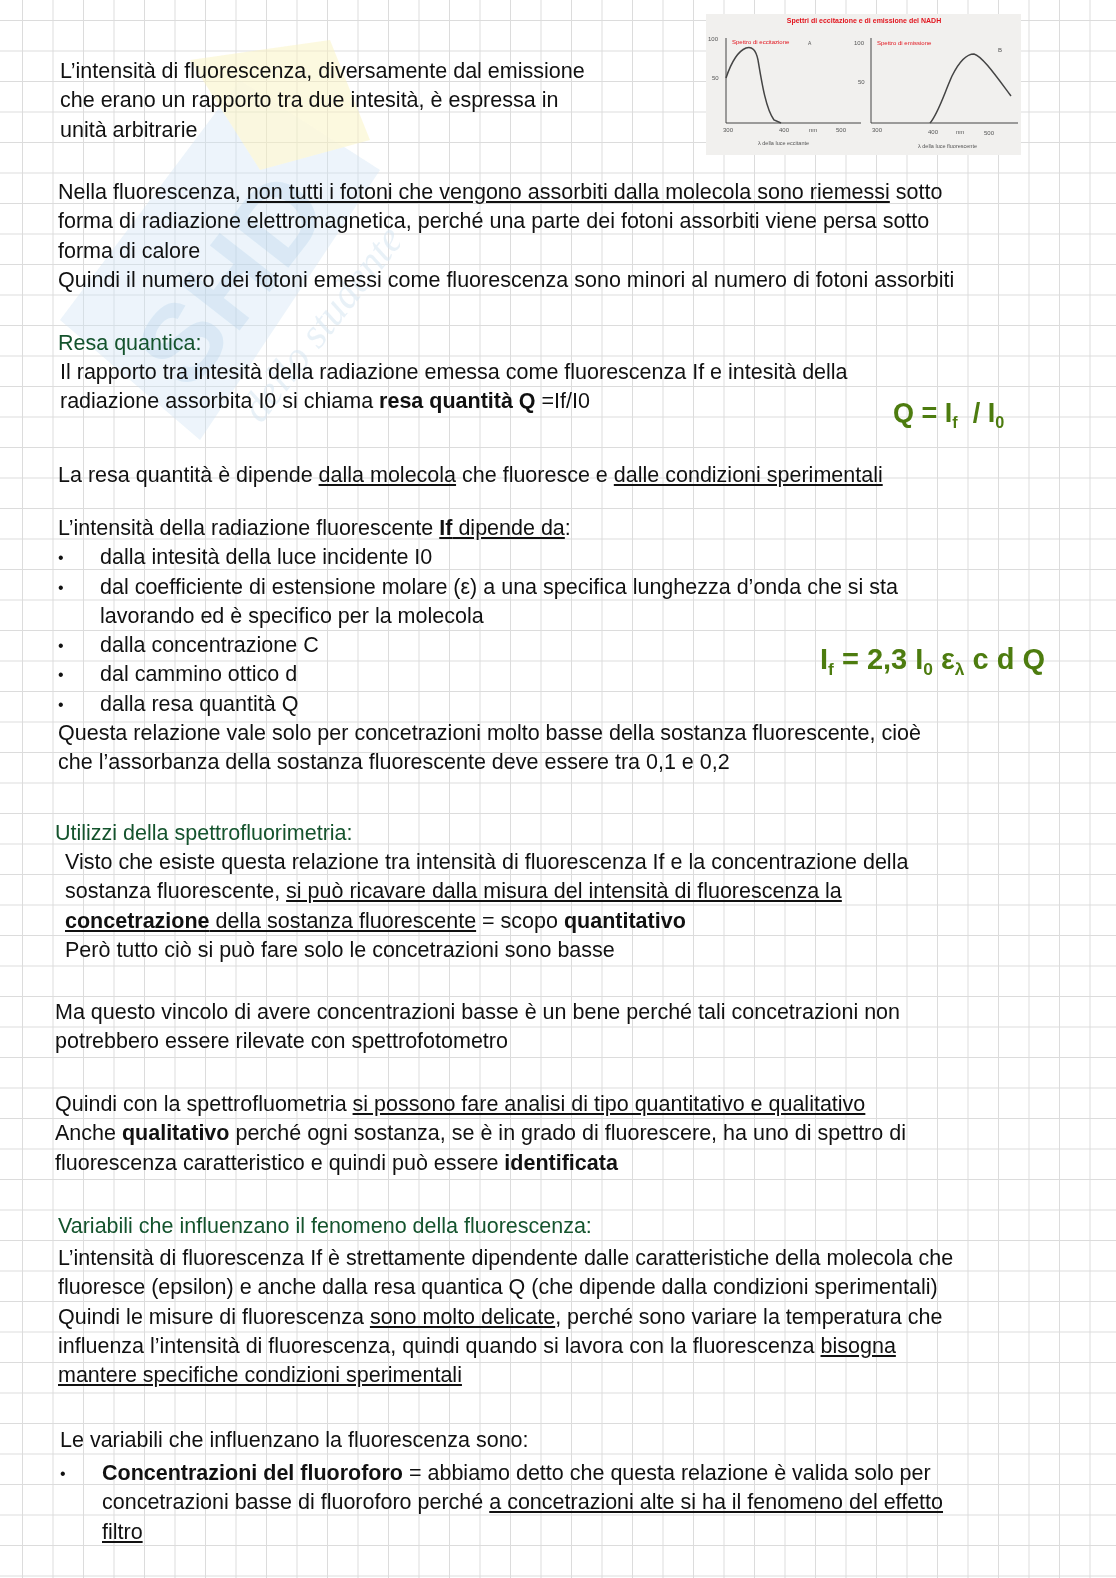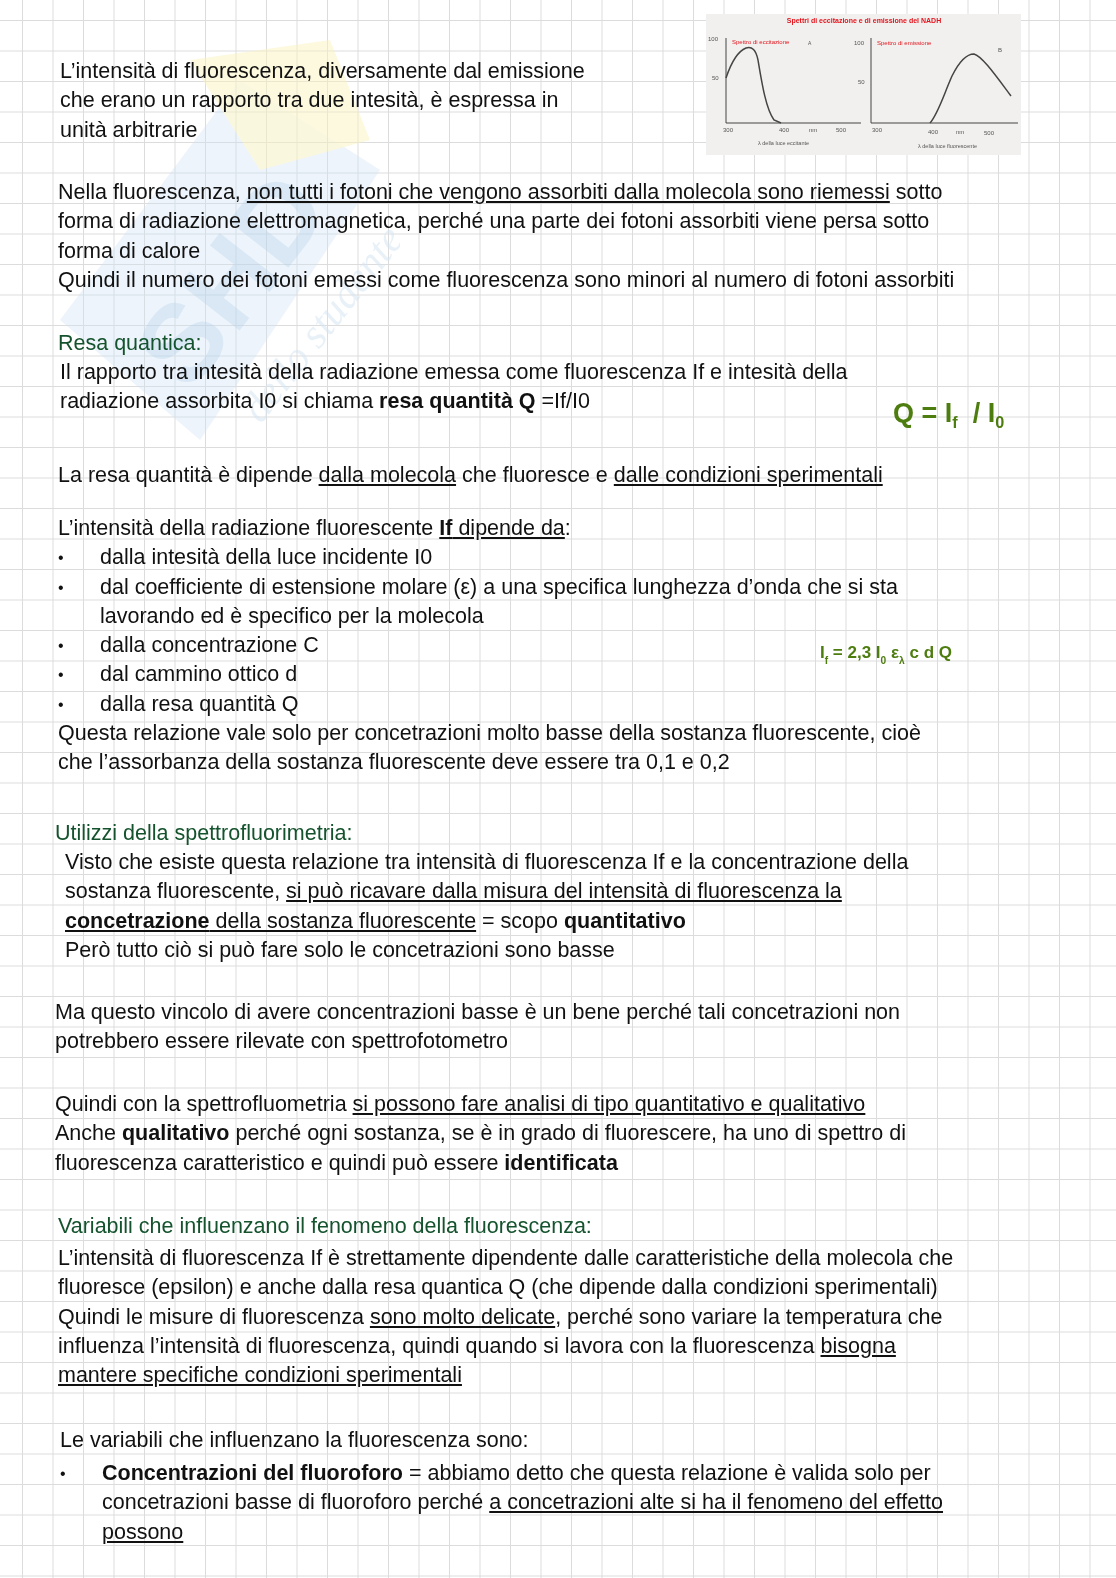--- a/index.html
+++ b/index.html
@@ -103,21 +103,21 @@
   <ul class="bullets">
     <li><span class="dot">•</span><span>dalla intesità della luce incidente I0</span></li>
     <li><span class="dot">•</span><span>dal coefficiente di estensione molare (ε) a una specifica lunghezza d’onda che si sta</span><br><span>lavorando ed è specifico per la molecola</span></li>
     <li><span class="dot">•</span><span>dalla concentrazione C</span></li>
     <li><span class="dot">•</span><span>dal cammino ottico d</span></li>
     <li><span class="dot">•</span><span>dalla resa quantità Q</span></li>
   </ul>
   <div>Questa relazione vale solo per concetrazioni molto basse della sostanza fluorescente, cioè</div>
   <div>che l’assorbanza della sostanza fluorescente deve essere tra 0,1 e 0,2</div>
 </div>
-<div class="formula" style="left:820px; top:643px; font-size:17px;">
+<div class="formula" style="left:820px; top:643px; font-size:29px;">
   <span>I</span><sub>f</sub><span style="white-space:pre"> = 2,3 I</span><sub>0</sub><span style="white-space:pre"> ε</span><sub>λ</sub><span style="white-space:pre"> c d Q</span>
 </div>
 
 <div class="blk red" style="left:55px; top:819px;">Utilizzi della spettrofluorimetria:</div>
 <div class="blk" style="left:55px; top:848px;padding-left:10px;">
   <div>Visto che esiste questa relazione tra intensità di fluorescenza If e la concentrazione della</div>
   <div><span>sostanza fluorescente, </span><u>si può ricavare dalla misura del intensità di fluorescenza la</u></div>
   <div><b><u>concetrazione</u></b><u> della sostanza fluorescente</u><span> = scopo </span><b>quantitativo</b></div>
   <div>Però tutto ciò si può fare solo le concetrazioni sono basse</div>
 </div>
@@ -135,15 +135,15 @@
 <div class="blk" style="left:58px; top:1244px;">
   <div>L’intensità di fluorescenza If è strettamente dipendente dalle caratteristiche della molecola che</div>
   <div>fluoresce (epsilon) e anche dalla resa quantica Q (che dipende dalla condizioni sperimentali)</div>
   <div><span>Quindi le misure di fluorescenza </span><u>sono molto delicate</u><span>, perché sono variare la temperatura che</span></div>
   <div><span>influenza l’intensità di fluorescenza, quindi quando si lavora con la fluorescenza </span><u>bisogna</u></div>
   <div><u>mantere specifiche condizioni sperimentali</u></div>
 </div>
 <div class="blk" style="left:60px; top:1426px;">Le variabili che influenzano la fluorescenza sono:</div>
 <div class="blk" style="left:60px; top:1459px;">
   <ul class="bullets">
-    <li><span class="dot">•</span><b>Concentrazioni del fluoroforo</b><span> = abbiamo detto che questa relazione è valida solo per</span><br><span>concetrazioni basse di fluoroforo perché </span><u>a concetrazioni alte si ha il fenomeno del effetto</u><br><u>possono</u></li>
+    <li><span class="dot">•</span><b>Concentrazioni del fluoroforo</b><span> = abbiamo detto che questa relazione è valida solo per</span><br><span>concetrazioni basse di fluoroforo perché </span><u>a concetrazioni alte si ha il fenomeno del effetto</u><br><u>filtro</u></li>
   </ul>
 </div>
 
 </body></html>

